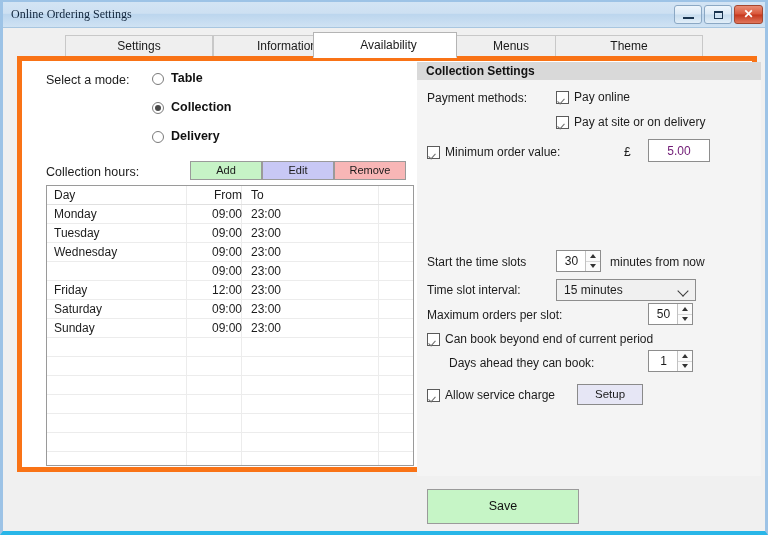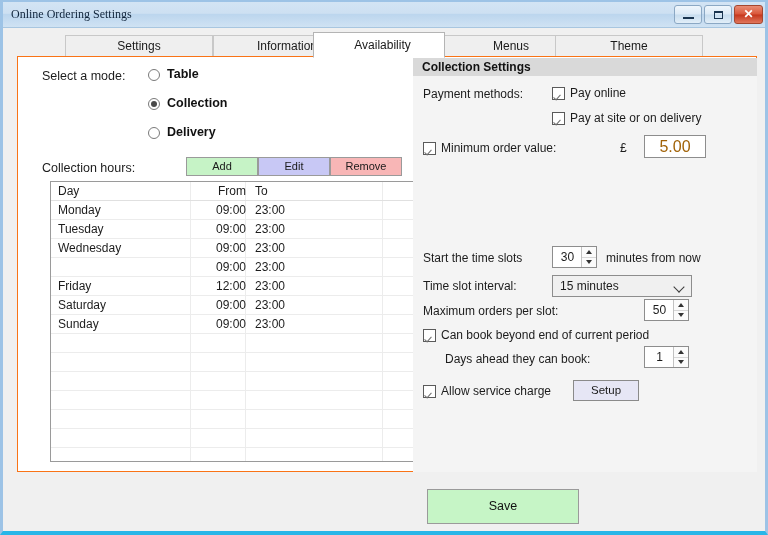--- a/index.html
+++ b/index.html
@@ -127,21 +127,21 @@
   }
 
   
   #tabpage {
     position: absolute;
     left: 14px; top: 54px;
     width: 740px;
     height: 416px;
     box-sizing: border-box;
     background: #ffffff;
-    border: 1px solid #f97316;
+    border: 5px solid #f97316;
   }
 
   
   #mode-label {
     position: absolute;
     left: 24px; top: 12px;
     font-size: 12.5px;
     color: #1c1c1c;
   }
   .radio-row {
@@ -195,21 +195,21 @@
     color: #1a1a1a;
     cursor: default;
   }
   #btn-add    { left: 168px; background: #c6f3c6; }
   #btn-edit   { left: 240px; background: #c8c8f5; }
   #btn-remove { left: 312px; background: #f8b6b6; }
 
   
   #hours-table {
     position: absolute;
-    left: 32px; top: 124px;
+    left: 24px; top: 124px;
     width: 368px;
     height: 281px;
     box-sizing: border-box;
     border: 1px solid #9a9a9a;
     background: #ffffff;
     overflow: hidden;
   }
   .trow {
     position: relative;
     height: 19px;
@@ -287,22 +287,22 @@
     width: 3px; height: 6px;
     border: solid #6e6e6e;
     border-width: 0 1.5px 1.5px 0;
     transform: rotate(42deg);
   }
   .txtbox {
     position: absolute;
     box-sizing: border-box;
     border: 1px solid #8d8d8d;
     background: #ffffff;
-    font-size: 16px;
-    color: #a16207;
+    font-size: 12px;
+    color: #701a75;
     text-align: center;
     line-height: 1;
     display: flex;
     align-items: center;
     justify-content: center;
   }
   .spin {
     position: absolute;
     box-sizing: border-box;
     border: 1px solid #8d8d8d;
@@ -420,21 +420,21 @@
     </div>
   </div>
 
   <div id="tabstrip">
     <div class="tab" style="left:0px; width:148px;">
       <span>Settings</span>
     </div>
     <div class="tab" style="left:148px; width:148px;">
       <span>Information</span>
     </div>
-    <div class="tab active" style="left:248px; width:132px;padding-left:7px;">
+    <div class="tab active" style="left:248px; width:144px;padding-left:7px;">
       <span>Availability</span>
     </div>
     <div class="tab" style="left:372px; width:148px;">
       <span>Menus</span>
     </div>
     <div class="tab" style="left:490px; width:148px;">
       <span>Theme</span>
     </div>
   </div>
 

